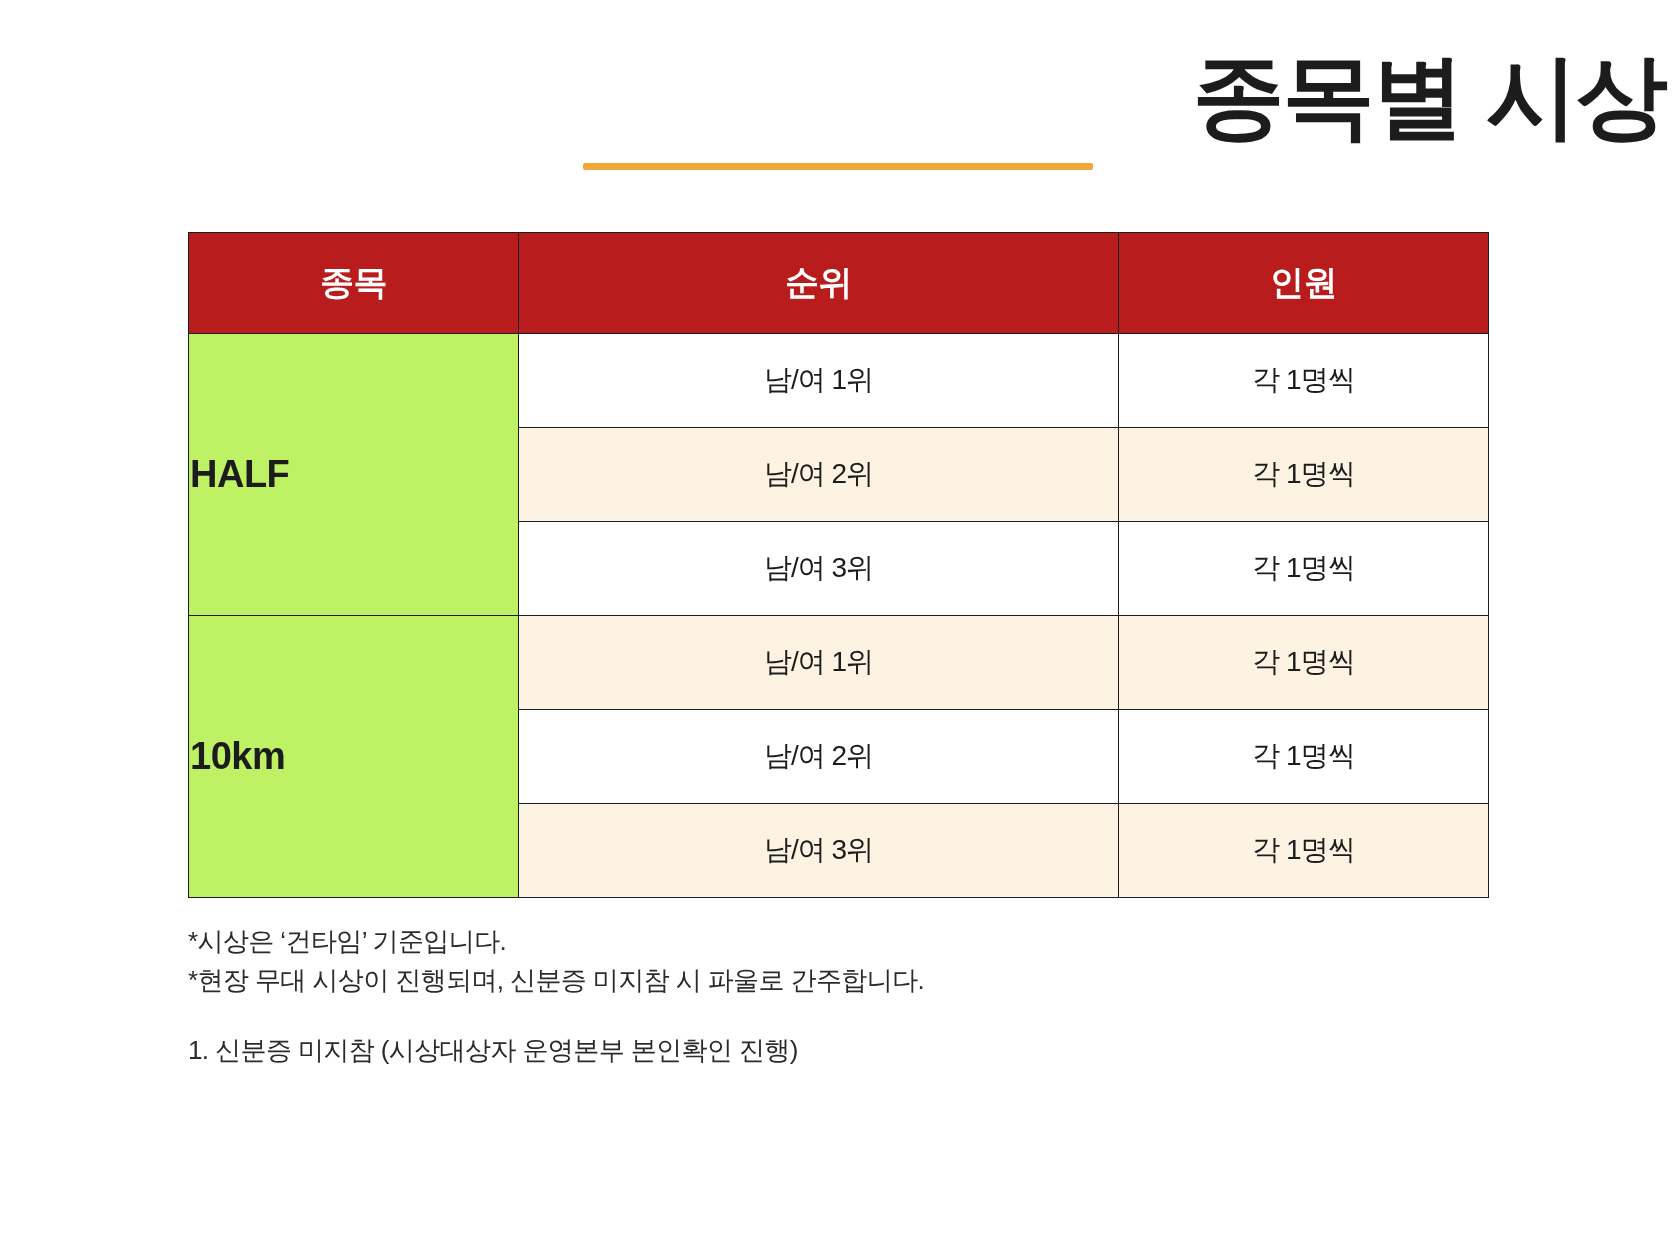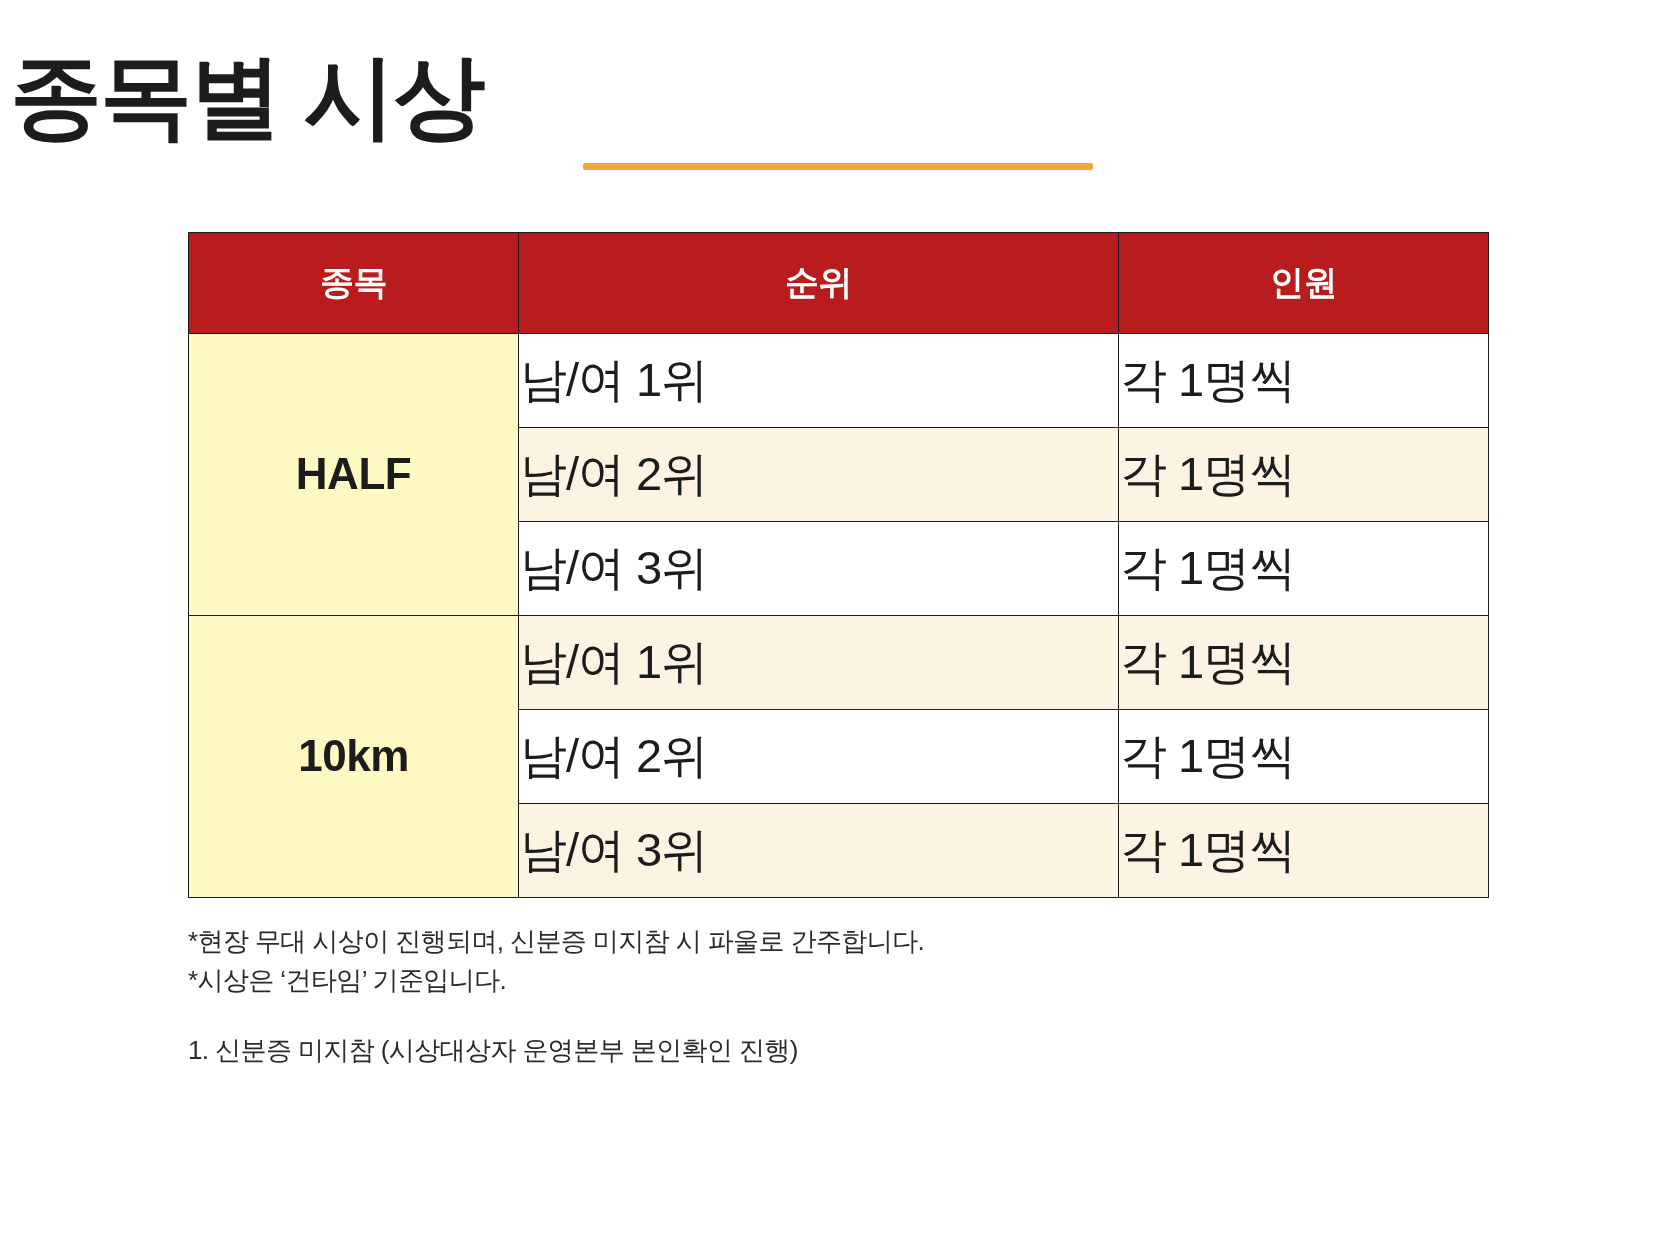--- a/index.html
+++ b/index.html
@@ -16,21 +16,21 @@
   }
   .page {
     position: relative;
     width: 1676px;
     height: 1246px;
     box-sizing: border-box;
   }
 
   
   .title-wrap {
-    text-align: left;
+    text-align: right;
     padding-top: 48px;
   }
   .title {
     display: inline-block;
     font-size: 92px;
     line-height: 1.05;
     font-weight: 900;
     letter-spacing: -2px;
     color: #1c1c1c;
     position: relative;
@@ -63,30 +63,31 @@
     font-size: 34px;
     font-weight: 700;
     height: 98px;
     letter-spacing: -0.5px;
   }
   .col-event { width: 330px; }
   .col-rank  { width: 600px; }
   .col-count { width: 370px; }
 
   td.event-cell {
-    background: #fef9c3;
-    font-size: 44px;
+    background: #bef264;
+    font-size: 38px;
     font-weight: 700;
-    text-align: center;
+    text-align: left;
     letter-spacing: -0.5px;
     color: #1c1c1c;
   }
   td.rank-cell, td.count-cell {
     height: 91px;
-    font-size: 47px;
+    text-align: center;
+    font-size: 28px;
     font-weight: 500;
     letter-spacing: -1px;
     color: #1c1c1c;
   }
   tr.row-white td.rank-cell,
   tr.row-white td.count-cell { background: #ffffff; }
   tr.row-cream td.rank-cell,
   tr.row-cream td.count-cell { background: #fdf3e3; }
 
   
@@ -153,19 +154,19 @@
         </tr>
         <tr class="row-cream">
           <td class="rank-cell">남/여 3위</td>
           <td class="count-cell">각 1명씩</td>
         </tr>
       </tbody>
     </table>
   </div>
 
   <div class="notes">
+    <div class="note-line">*시상은 ‘건타임’ 기준입니다.</div>
     <div class="note-line">*현장 무대 시상이 진행되며, 신분증 미지참 시 파울로 간주합니다.</div>
-    <div class="note-line">*시상은 ‘건타임’ 기준입니다.</div>
     <div class="spacer"></div>
     <div class="note-line">1. 신분증 미지참 (시상대상자 운영본부 본인확인 진행)</div>
   </div>
 
 </div>
 
 </body></html>

